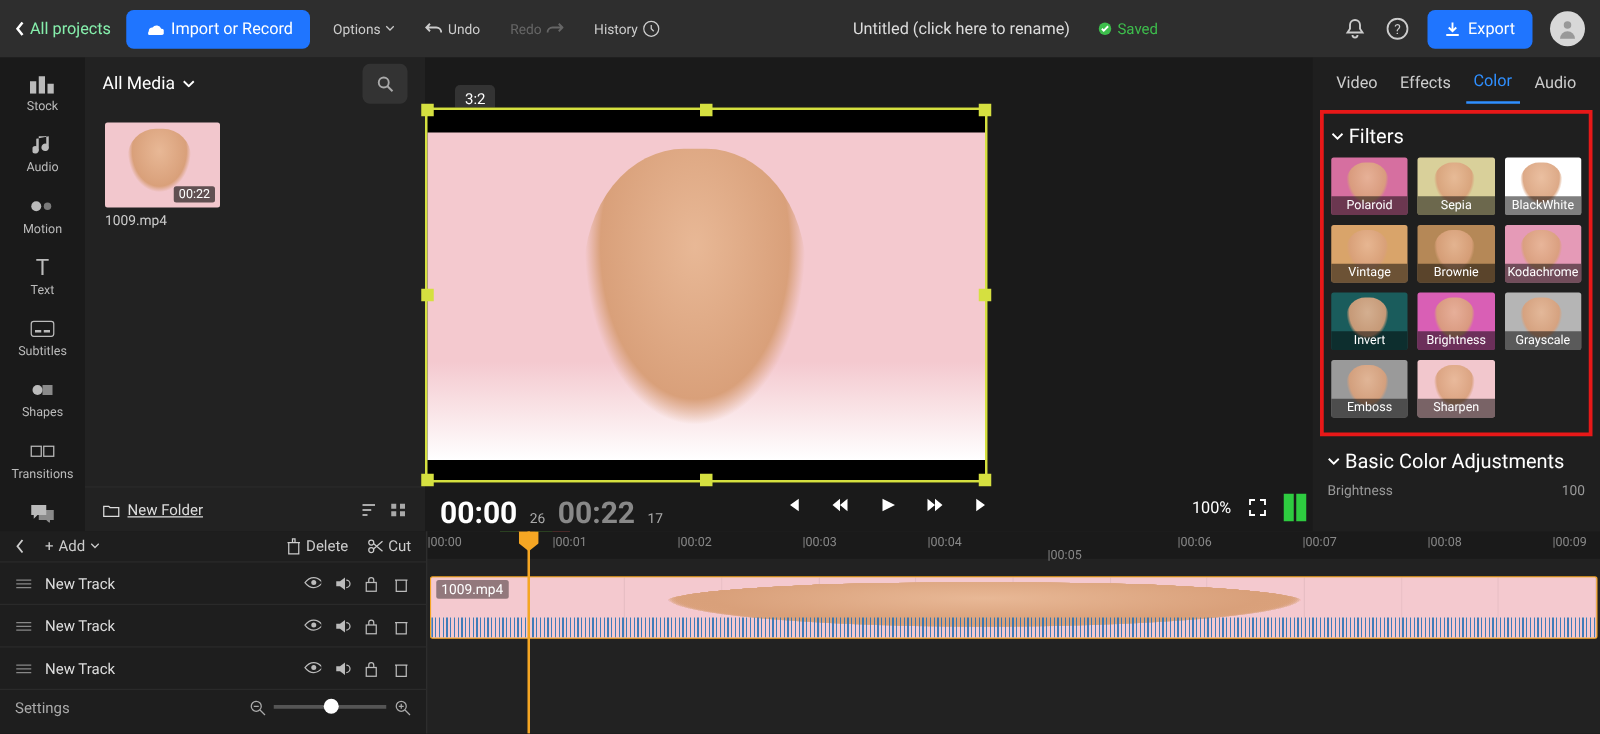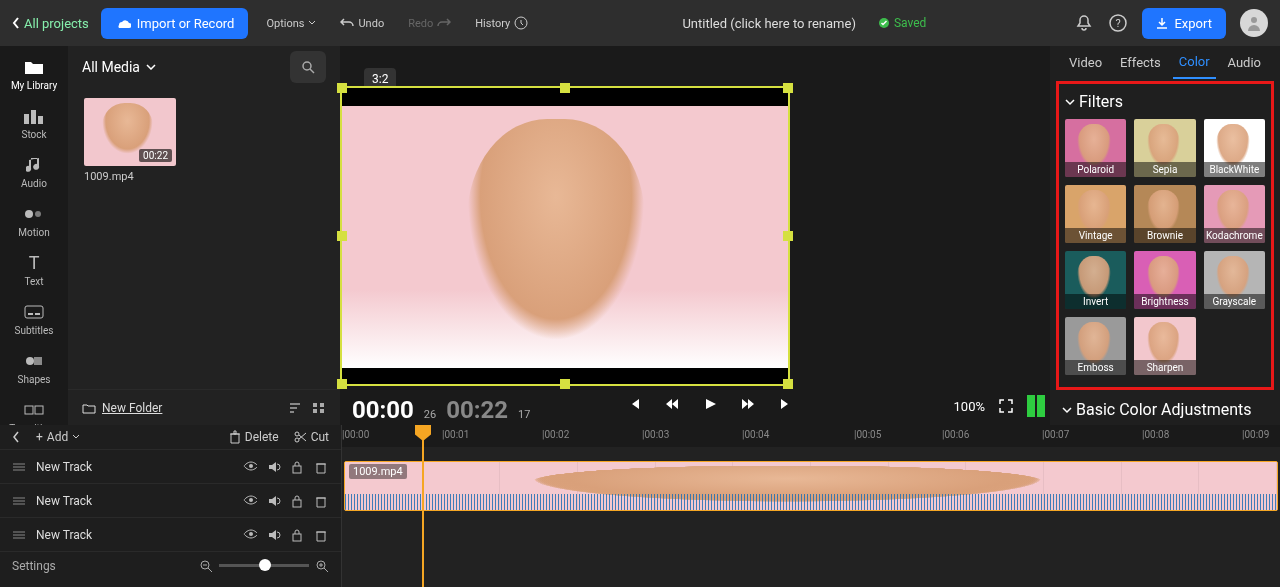--- a/index.html
+++ b/index.html
@@ -55,21 +55,21 @@
 .playhead-marker { position: absolute; top: 0; left: 50%; width: 2px; height: 12px; background: #f5a623; }
 
 
 .right-panel { width: 230px; background: #1f1f1f; display: flex; flex-direction: column; }
 .rp-tabs { display: flex; height: 40px; align-items: center; justify-content: space-around; padding: 0 10px; }
 .rp-tab { color: #ccc; font-size: 13px; cursor: pointer; padding: 8px 6px; }
 .rp-tab.active { color: #2f8fff; border-bottom: 2px solid #2f8fff; }
 .filters-section { border: 3px solid #e81818; margin: 2px 6px; padding: 8px 6px 12px; }
 .section-title { font-size: 16px; color: #fff; margin-bottom: 8px; display: flex; align-items: center; gap: 4px; }
 .filter-grid { display: grid; grid-template-columns: repeat(3, 1fr); gap: 8px; }
-.filter-item { position: relative; height: 58px; background: #333; border-radius: 2px; overflow: hidden; cursor: pointer; }
+.filter-item { position: relative; height: 46px; background: #333; border-radius: 2px; overflow: hidden; cursor: pointer; }
 .filter-item .flabel { position: absolute; bottom: 0; left: 0; right: 0; background: rgba(0,0,0,.5); color: #fff; font-size: 10px; text-align: center; padding: 2px 0; }
 .adjust-section { padding: 8px 12px; }
 .adjust-row { display: flex; justify-content: space-between; font-size: 11px; color: #999; }
 
 
 .bottom { height: 162px; position: absolute; bottom: 0; left: 0; right: 0; background: #1e1e1e; }
 .playback-left { position: absolute; left: 352px; top: -29px; display: flex; align-items: baseline; gap: 10px; color: #fff; }
 .time-big { font-size: 24px; font-weight: 700; }
 .time-small { font-size: 11px; color: #aaa; }
 .playback-center { position: absolute; left: 625px; top: -30px; display: flex; gap: 20px; }
@@ -185,28 +185,20 @@
       <svg width="18" height="18">
           <circle cx="9" cy="6" r="3" fill="#999"></circle>
           <path d="M3 17a6 6 0 0112 0" fill="#999"></path>
         </svg>
     </div>
   </div>
 </div>
 
 <div class="main">
   <div class="sidebar">
-    <div class="sidebar-item active">
-      <div class="sicon">
-          <svg width="22" height="18">
-            <path d="M2 4h6l2 2h10v10H2z" fill="#fff"></path>
-          </svg>
-        </div>
-      <span>My Library</span>
-    </div>
     <div class="sidebar-item">
       <div class="sicon">
           <svg width="20" height="16">
             <rect x="0" y="6" width="5" height="10" fill="#bbb"></rect>
             <rect x="7" y="2" width="5" height="14" fill="#bbb"></rect>
             <rect x="14" y="8" width="5" height="8" fill="#bbb"></rect>
           </svg>
         </div>
       <span>Stock</span>
     </div>
@@ -608,21 +600,21 @@
           <div style="background:#f5a623"></div>
           <div style="background:#5cb338"></div>
           <div style="background:#d9534f"></div>
       </div>
       <div class="ruler" id="ruler">
           <span class="tick" style="left: 0px;">|00:00</span>
           <span class="tick" style="left: 100px;">|00:01</span>
           <span class="tick" style="left: 200px;">|00:02</span>
           <span class="tick" style="left: 300px;">|00:03</span>
           <span class="tick" style="left: 400px;">|00:04</span>
-          <span class="tick" style="left: 512px;">|00:05</span>
+          <span class="tick" style="left: 496px; margin-top: 10px;">|00:05</span>
           <span class="tick" style="left: 600px;">|00:06</span>
           <span class="tick" style="left: 700px;">|00:07</span>
           <span class="tick" style="left: 800px;">|00:08</span>
           <span class="tick" style="left: 900px;">|00:09</span>
         </div>
       <div class="clip">
         <div class="thumbs" id="clip-thumbs">
             <div class="cthumb">
               <div class="face-blob"></div>
             </div>

